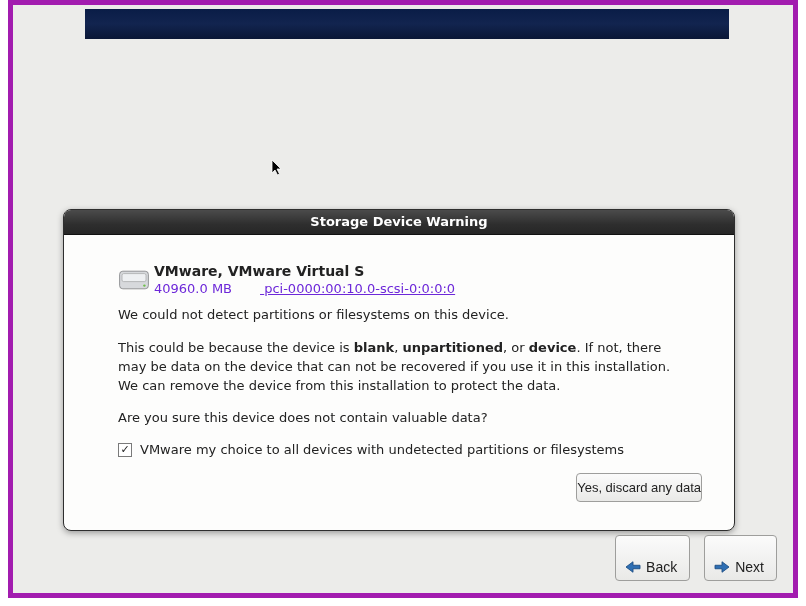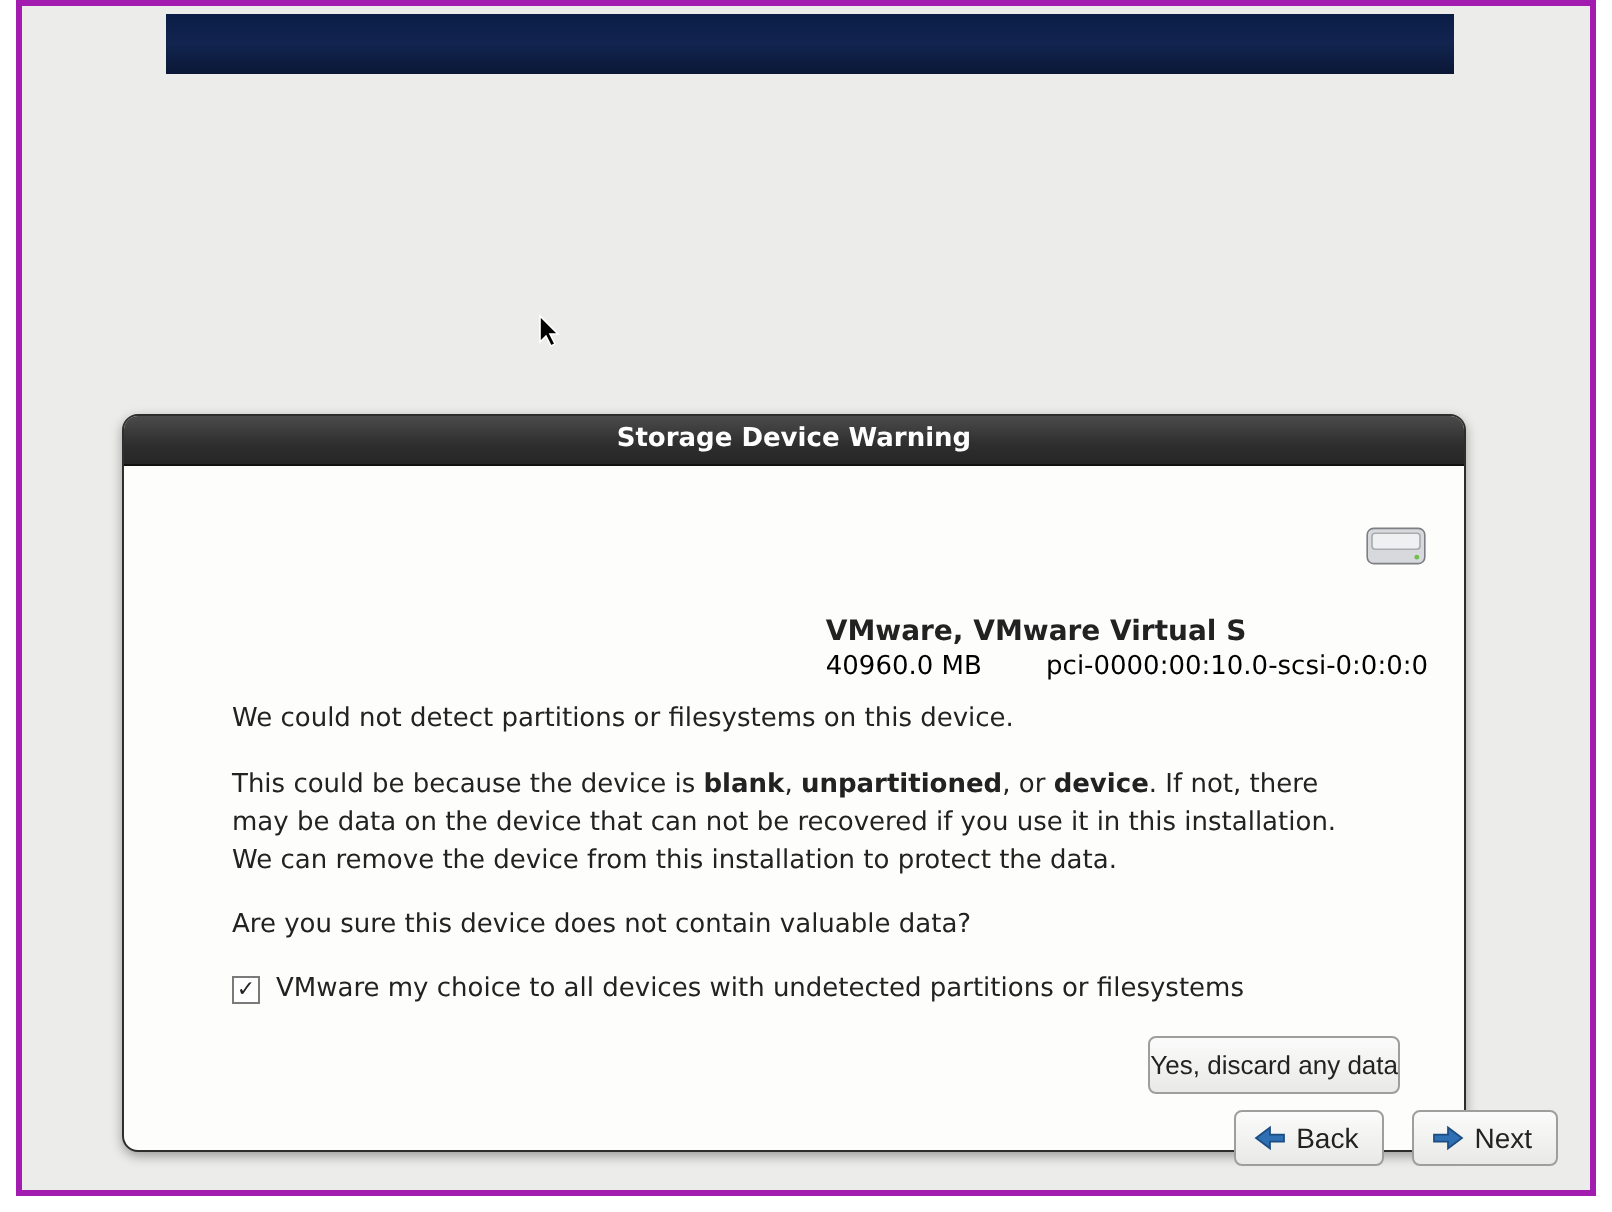--- a/index.html
+++ b/index.html
@@ -10,21 +10,21 @@
     font-family: "DejaVu Sans", "Liberation Sans", Arial, sans-serif;
     font-size: 13px;
     color: #222;
     position: relative;
     overflow: hidden;
   }
   .outer {
     position: absolute;
     left: 8px; top: 0;
     width: 790px; height: 598px;
-    border: 3px solid #a21caf;
+    border: 5px solid #a21caf;
     background: #ececea;
   }
   .top-banner {
     position: absolute;
     left: 72px; top: 4px;
     width: 644px; height: 30px;
     background: linear-gradient(180deg,#0a1d47 0%,#12244f 50%,#0a1736 100%);
   }
   .cursor {
     position: absolute;
@@ -54,27 +54,26 @@
     padding: 14px 18px 14px 16px;
   }
   .warn-row { display: flex; align-items: flex-start; gap: 12px; }
   .warn-icon svg { width: 28px; height: 28px; display:block; }
   .warn-heading {
     font-weight: bold;
     font-size: 15px;
     padding-top: 4px;
   }
   .device-row {
-    display: flex; align-items: flex-end; gap: 23px;
+    display: flex; align-items: center; gap: 4px;
     margin: 14px 0 10px 38px;
-    flex-direction: column;
   }
   .drive-icon svg { width: 32px; height: 24px; display:block; }
   .device-name { font-weight: bold; font-size: 14px; }
-  .device-sub { font-size: 13px; color: #000000; margin-top: 2px; }
+  .device-sub { font-size: 13px; color: #6d28d9; margin-top: 2px; text-decoration: underline; }
   .device-sub .size { display:inline-block; margin-right: 28px; }
   .body-text { margin: 4px 0 0 38px; line-height: 1.45; max-width: 560px; }
   .body-text .para { margin-bottom: 14px; }
   .apply-row { display:flex; align-items:center; gap: 8px; margin: 14px 0 0 38px; }
   .chk {
     width: 14px; height: 14px;
     border: 1px solid #7a7a7a;
     background: #fff;
     display: inline-flex; align-items:center; justify-content:center;
     font-size: 11px; line-height: 1;
@@ -94,21 +93,21 @@
   }
   .nav-buttons {
     position: absolute;
     right: 16px; bottom: 12px;
     display: flex; gap: 14px;
   }
   .nav-btn {
     background: linear-gradient(180deg,#fbfbfb,#e9e9e7);
     border: 1px solid #9e9e9c;
     border-radius: 4px;
-    padding: 5px 12px 5px 8px;
+    padding: 23px 12px 5px 8px;
     font-size: 14px;
     color: #222;
     cursor: pointer;
     display: inline-flex; align-items: center; gap: 4px;
   }
   .arrow-icon svg { width: 18px; height: 14px; display:block; }
 </style>
 </head>
 <body>
 

